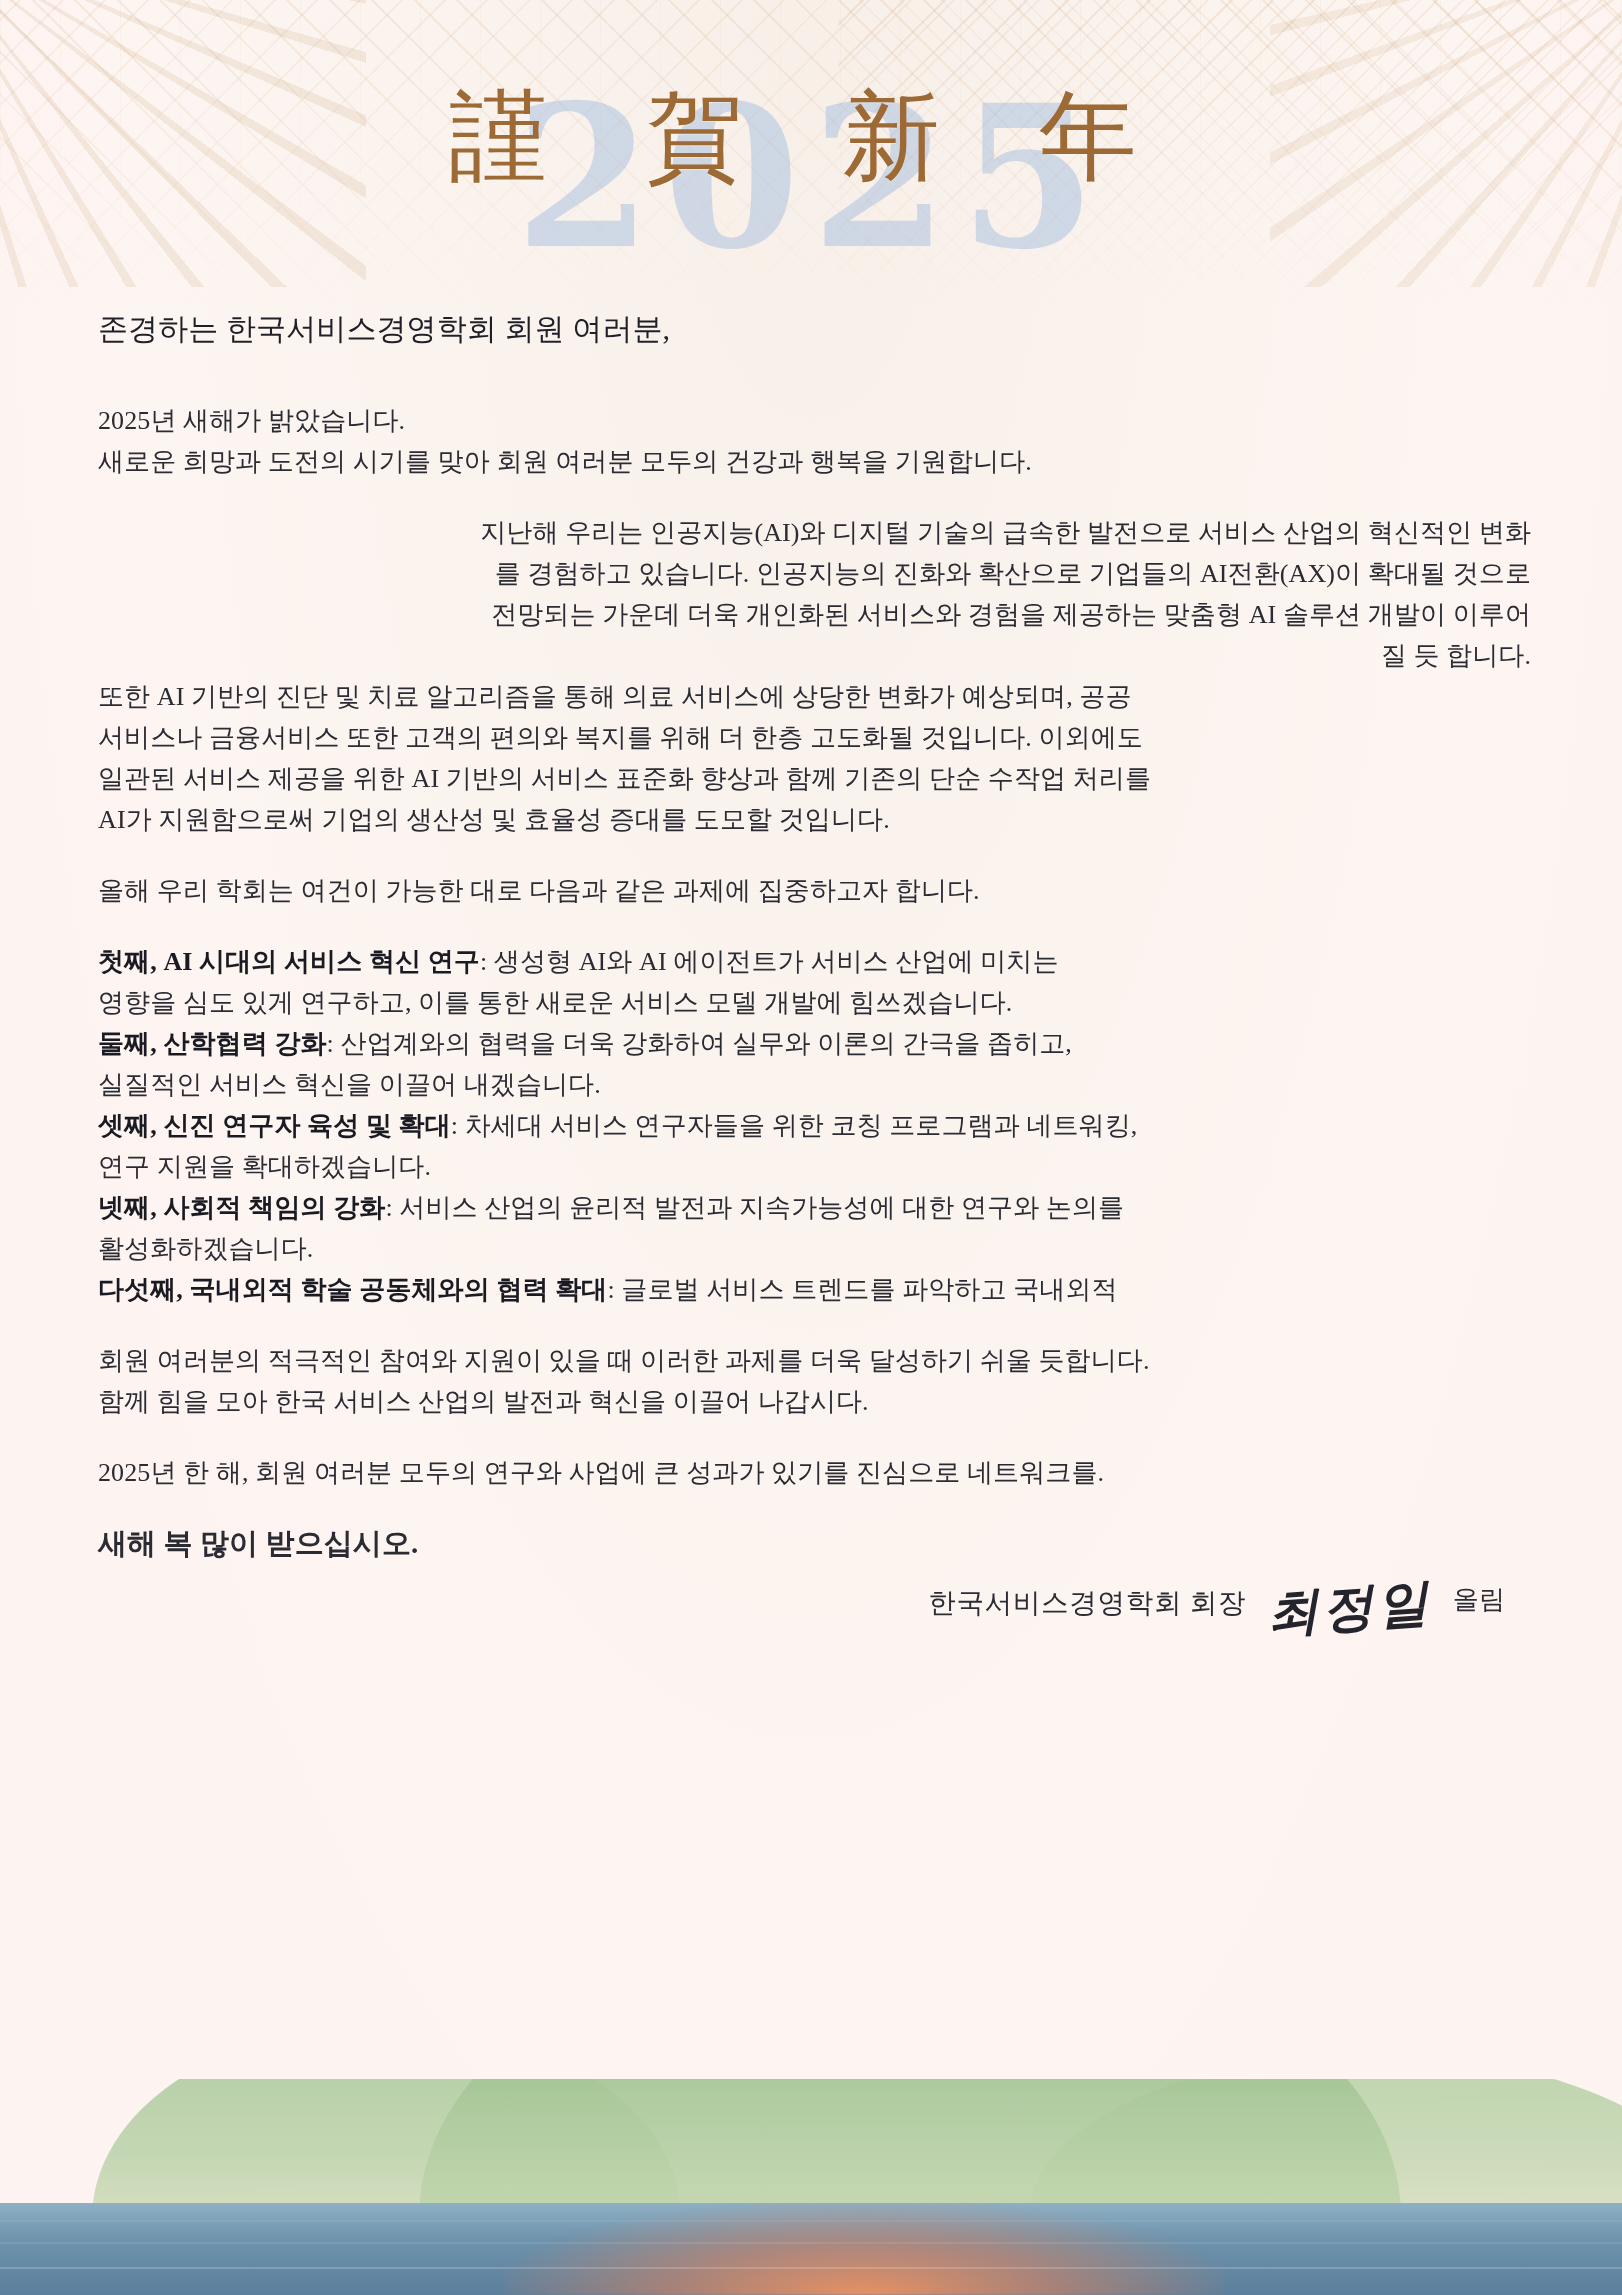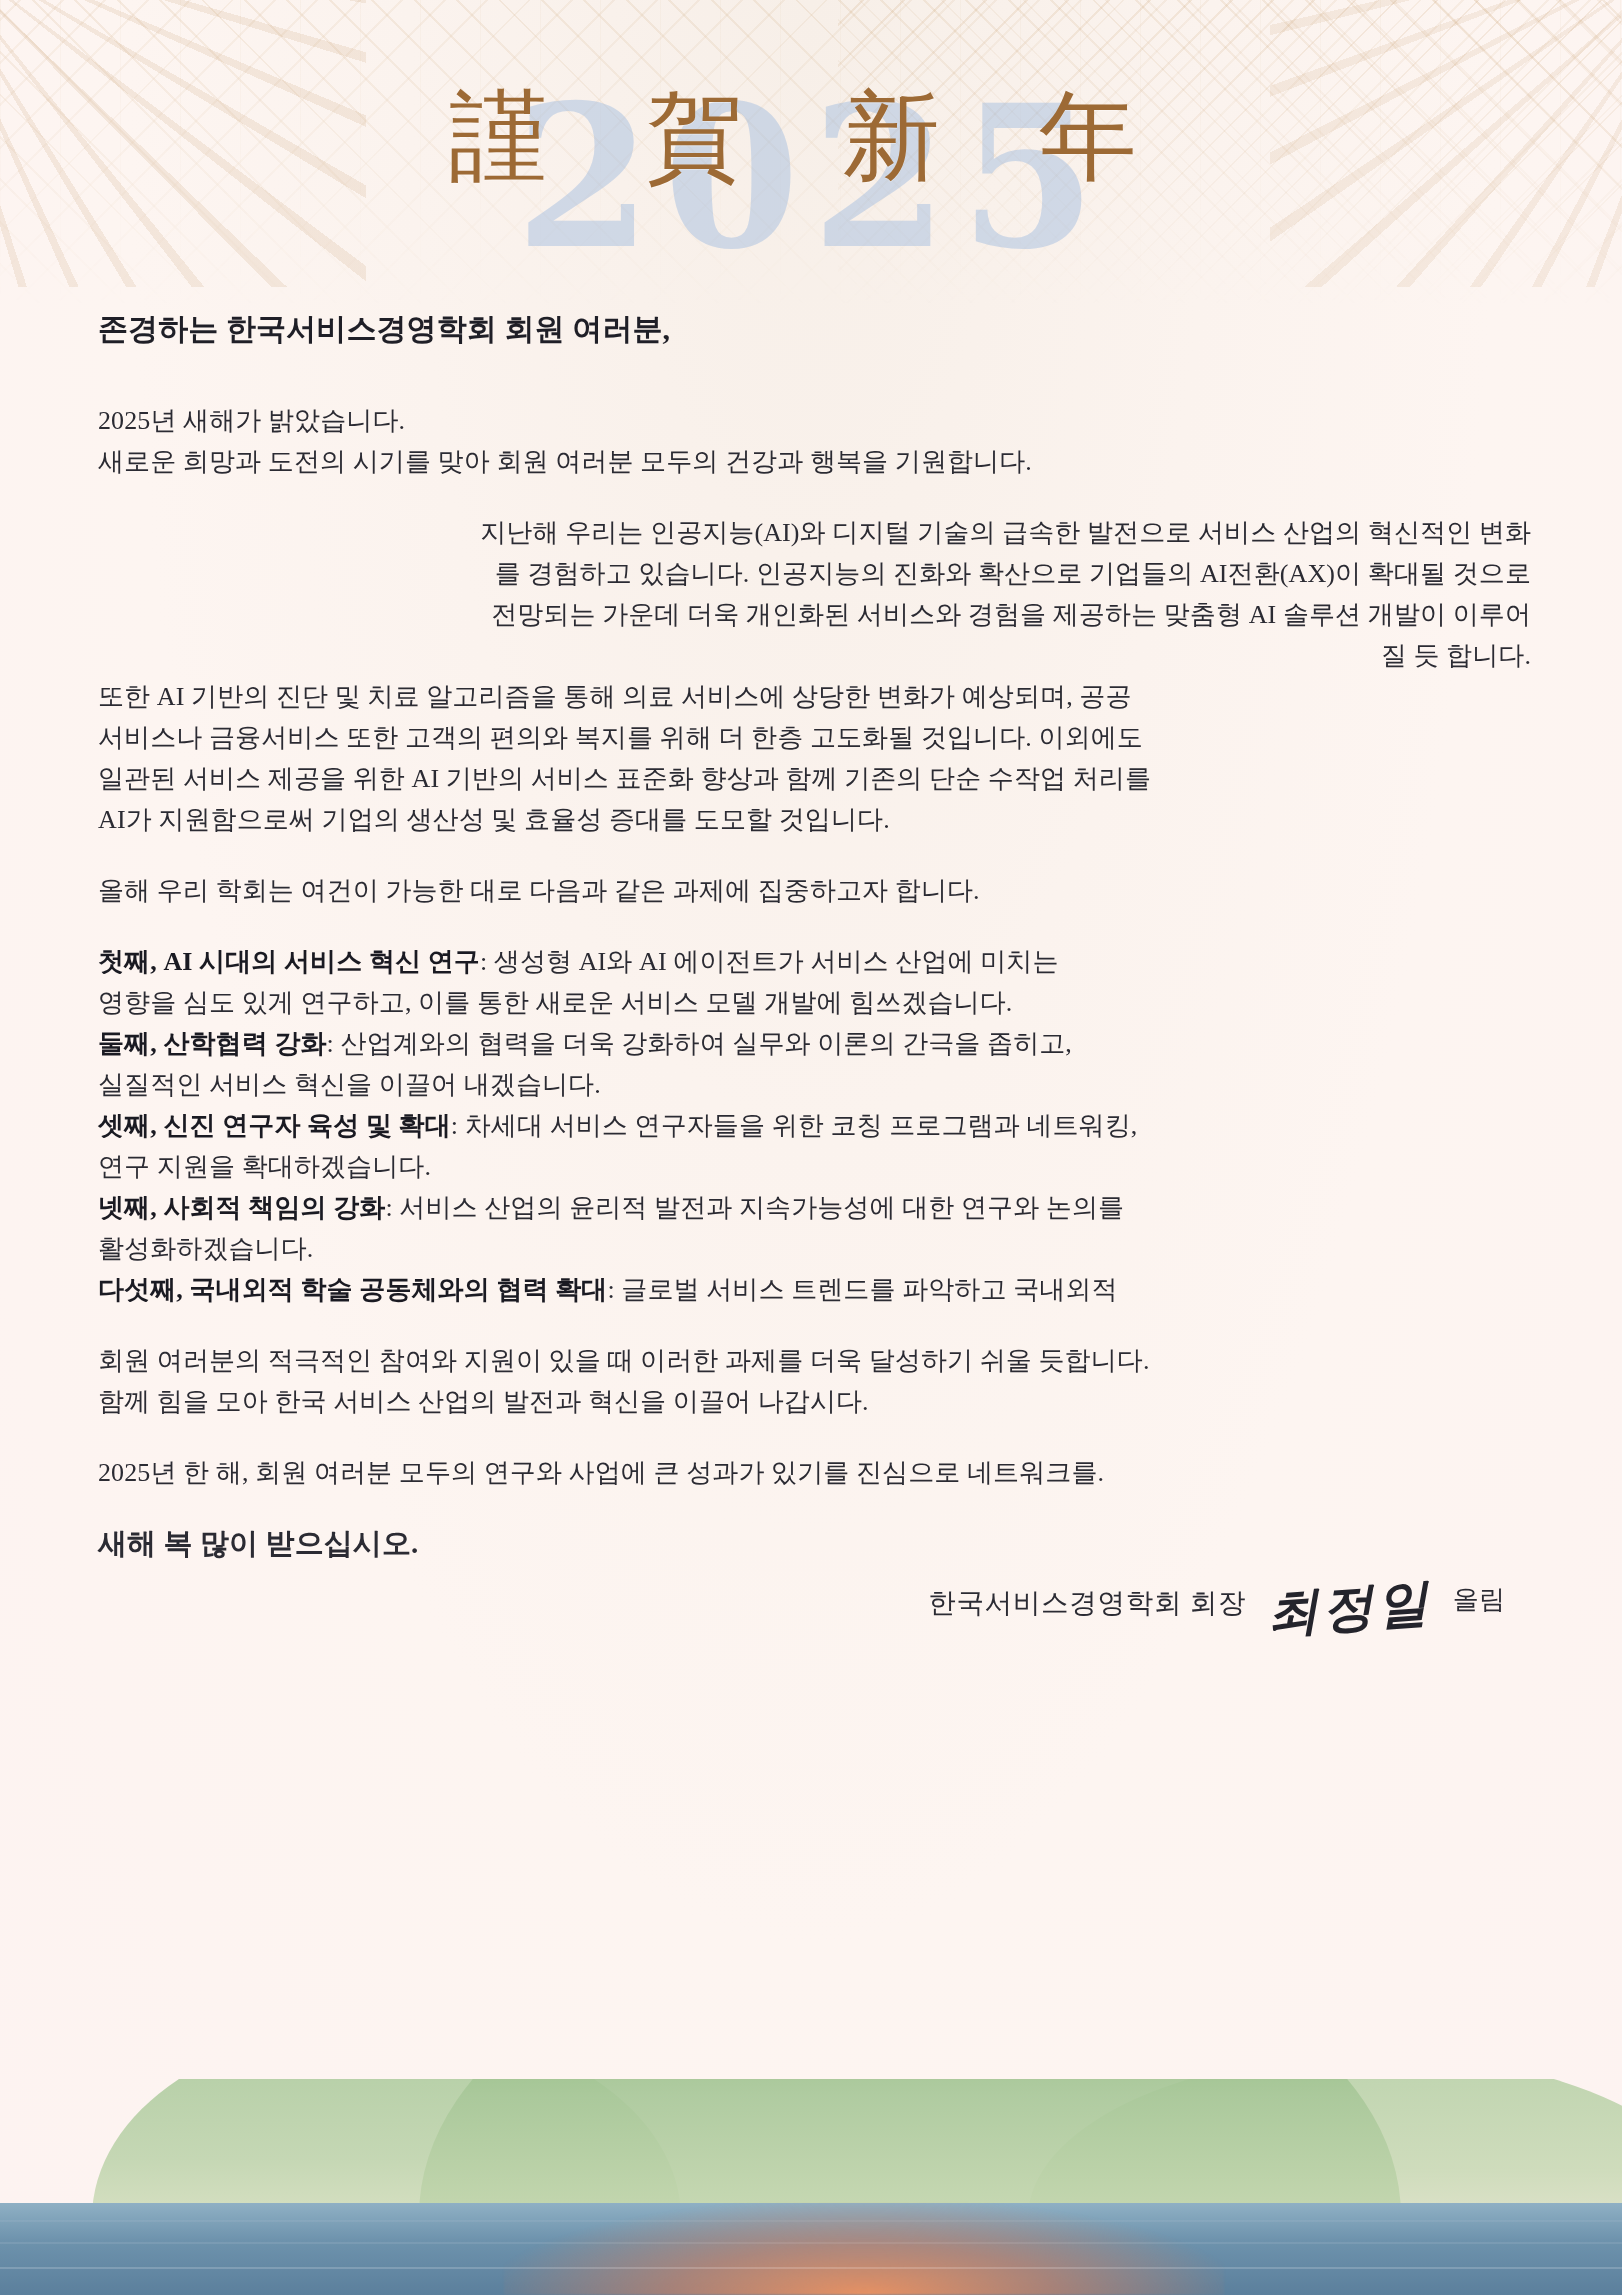--- a/index.html
+++ b/index.html
@@ -95,21 +95,21 @@
     position: absolute;
     left: 98px;
     top: 308px;
     width: 1433px;
     color: #2b2b33;
     font-size: 26px;
     line-height: 41px;
     letter-spacing: 0.1px;
   }
   .salutation {
-    font-weight: 700;
+    font-weight: 400;
     font-size: 30px;
     line-height: 41px;
     margin-bottom: 51px;
     color: #1f1f27;
   }
   .para {
     margin: 0 0 30px 0;
   }
   .para.tight {
     margin-bottom: 0;

